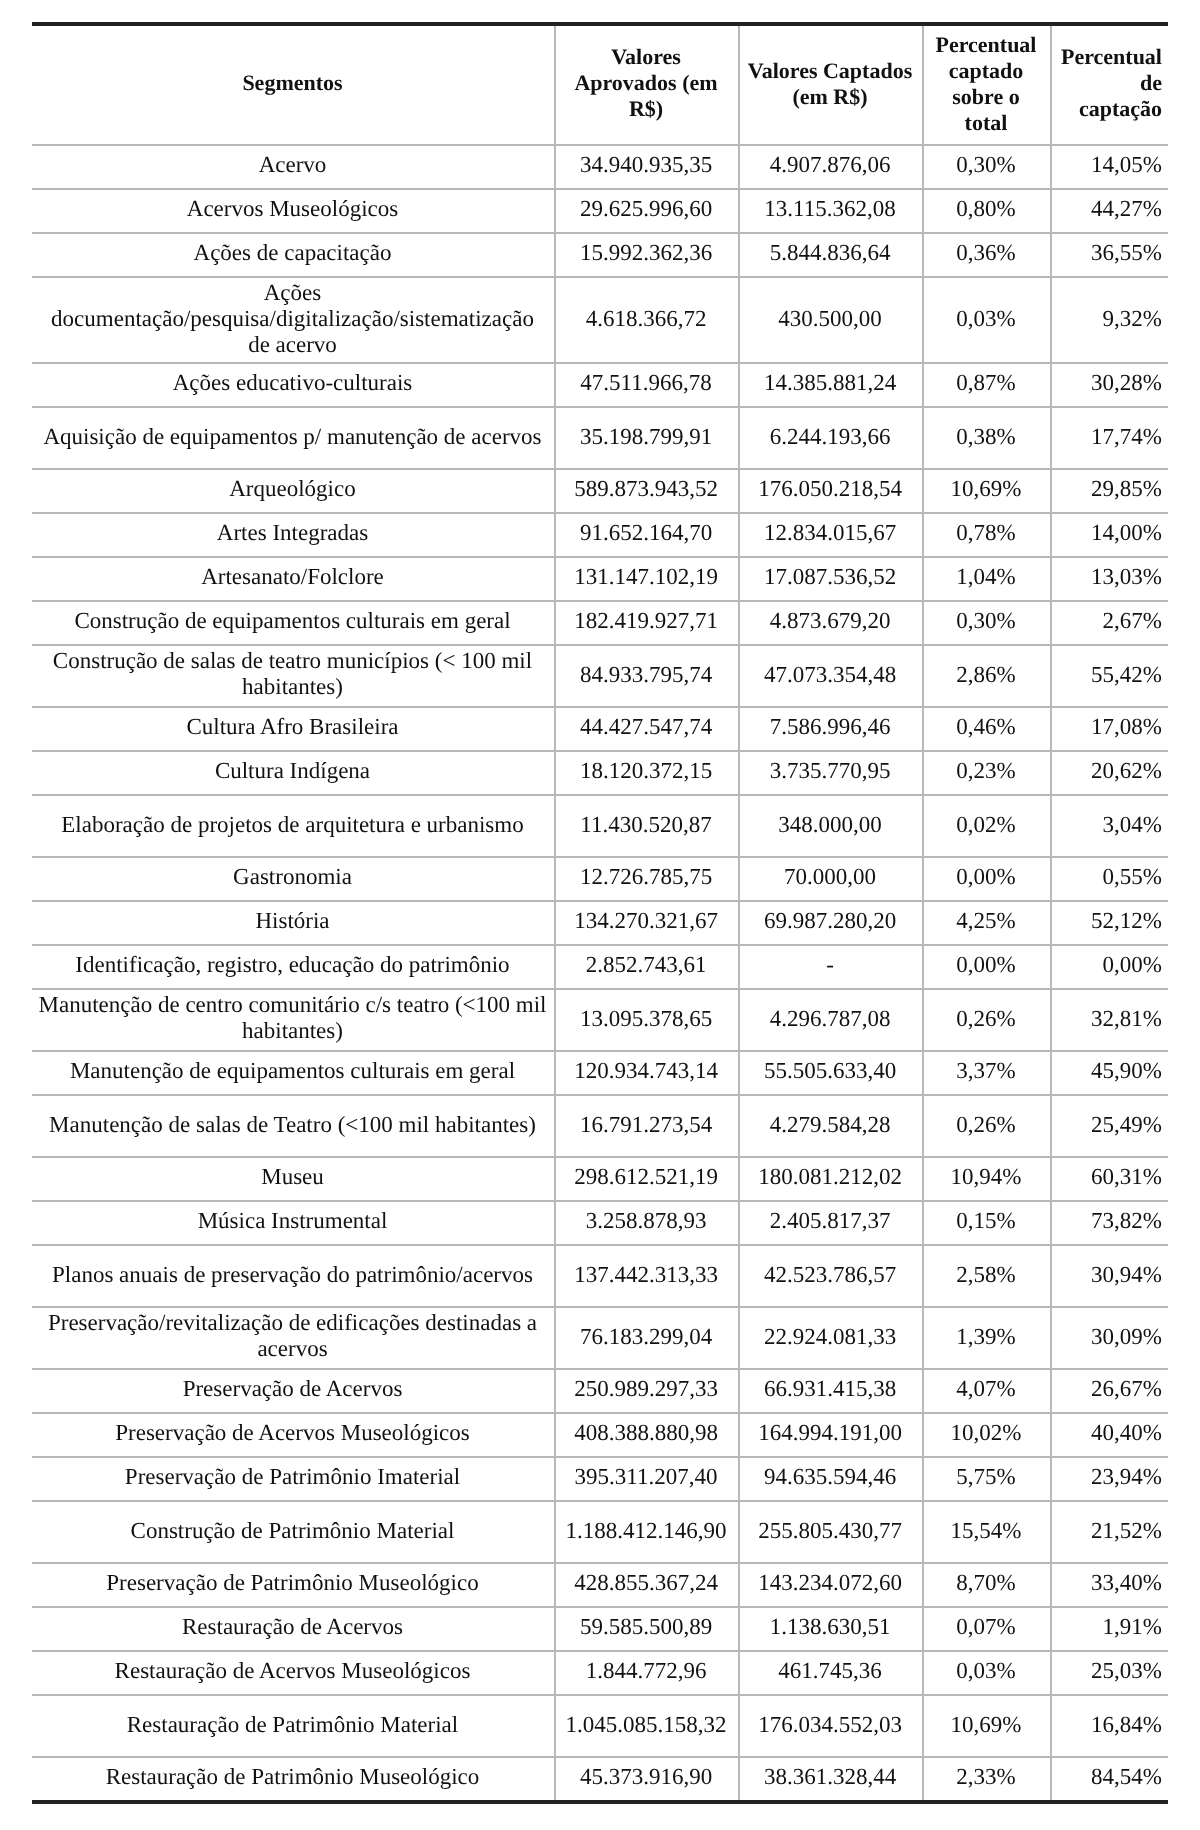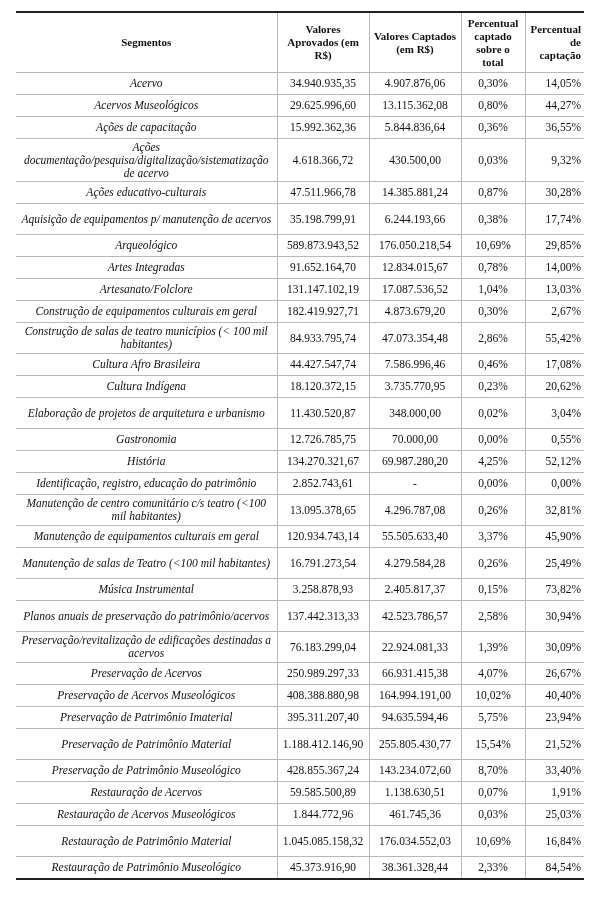--- a/index.html
+++ b/index.html
@@ -22,21 +22,21 @@
   }
   .tbl tr:first-child th { border-top: none; }
   .tbl tr:last-child td { border-bottom: none; }
   .tbl th:first-child, .tbl td:first-child { border-left: none; }
   .tbl th:last-child, .tbl td:last-child { border-right: none; text-align: right; }
   .tbl th { font-weight: bold; height: 59px; font-size: 11px; line-height: 13px; }
   .tbl td { height: 21px; }
   .tbl tr.h2 td { height: 30px; }
   .tbl tr.h3 td { height: 42px; }
   .tbl td.bold { font-weight: normal; }
-  .seg { word-break: break-word; font-style: italic; }
+  .seg { word-break: break-word; }
 </style>
 </head>
 <body>
 
 <table class="tbl">
   <colgroup>
       <col class="c0">
       <col class="c1">
       <col class="c2">
       <col class="c3">
@@ -186,20 +186,27 @@
         <td>45,90%</td>
       </tr>
       <tr class="h2">
         <td class="seg">Manutenção de salas de Teatro (&lt;100 mil habitantes)</td>
         <td>16.791.273,54</td>
         <td>4.279.584,28</td>
         <td>0,26%</td>
         <td>25,49%</td>
       </tr>
       <tr>
+        <td class="seg">Museu</td>
+        <td>298.612.521,19</td>
+        <td>180.081.212,02</td>
+        <td>10,94%</td>
+        <td>60,31%</td>
+      </tr>
+      <tr>
         <td class="seg">Música Instrumental</td>
         <td>3.258.878,93</td>
         <td>2.405.817,37</td>
         <td>0,15%</td>
         <td>73,82%</td>
       </tr>
       <tr class="h2">
         <td class="seg">Planos anuais de preservação do patrimônio/acervos</td>
         <td>137.442.313,33</td>
         <td>42.523.786,57</td>
@@ -228,21 +235,21 @@
         <td>40,40%</td>
       </tr>
       <tr>
         <td class="seg">Preservação de Patrimônio Imaterial</td>
         <td>395.311.207,40</td>
         <td>94.635.594,46</td>
         <td>5,75%</td>
         <td>23,94%</td>
       </tr>
       <tr class="h2">
-        <td class="seg">Preservação de Patrimônio Material</td>
+        <td class="seg">Construção de Patrimônio Material</td>
         <td>1.188.412.146,90</td>
         <td class="bold">255.805.430,77</td>
         <td class="bold">15,54%</td>
         <td>21,52%</td>
       </tr>
       <tr>
         <td class="seg">Preservação de Patrimônio Museológico</td>
         <td>428.855.367,24</td>
         <td>143.234.072,60</td>
         <td>8,70%</td>

